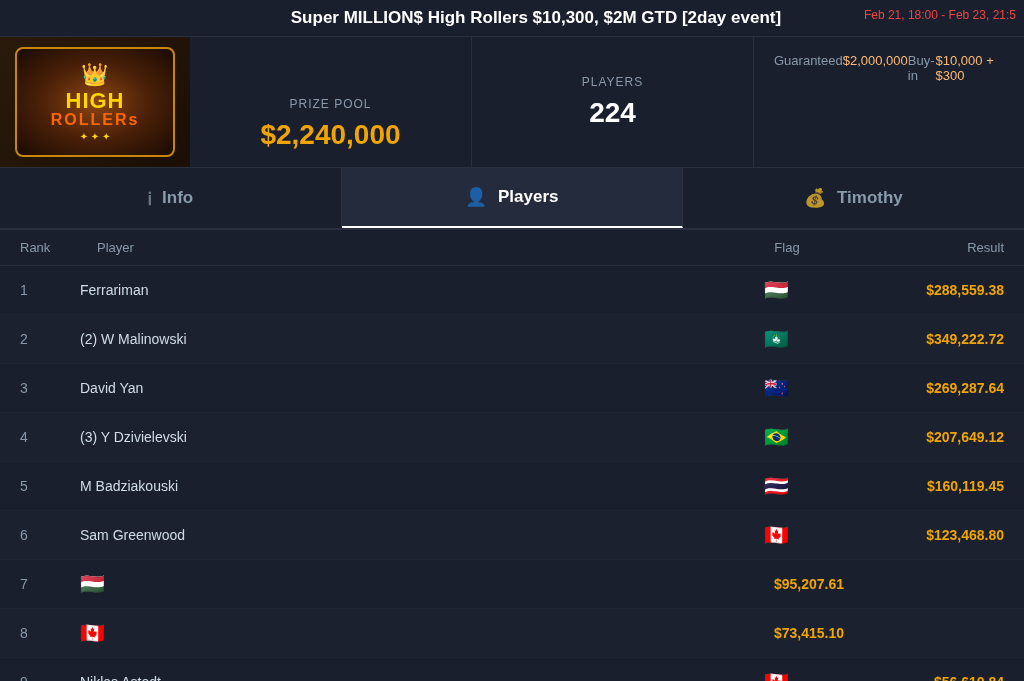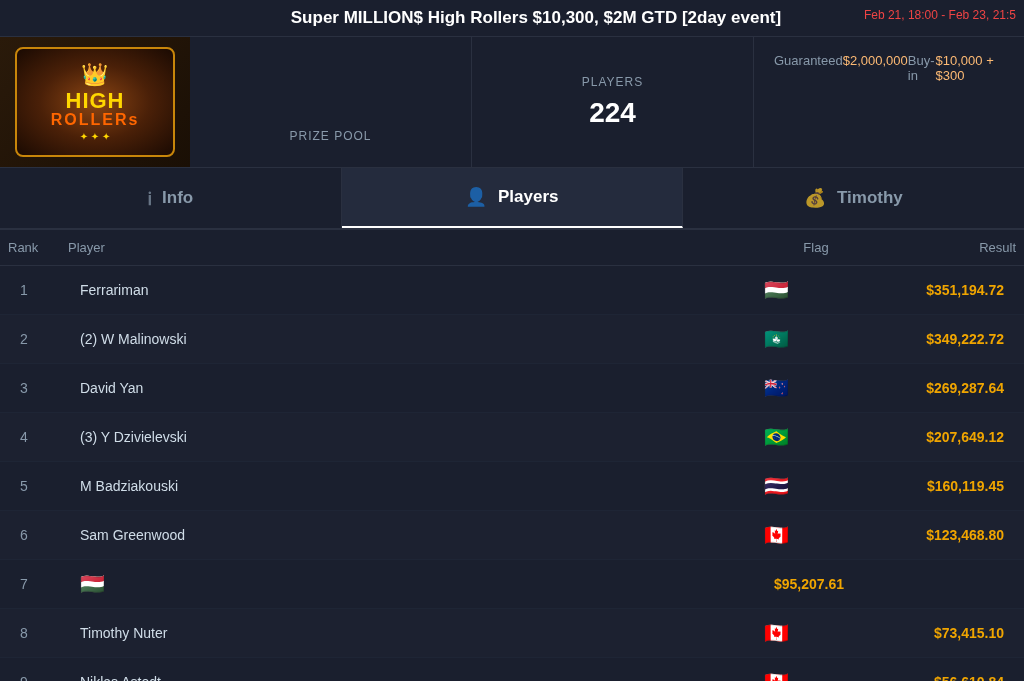--- a/index.html
+++ b/index.html
@@ -179,25 +179,26 @@
       opacity: 0.7;
     }
 
     
     .table-container {
       background: #1a1f2e;
     }
     .table-header {
       display: grid;
       grid-template-columns: 60px 1fr 80px 160px;
-      padding: 10px 8px;
+      padding: 10px 20px;
       border-bottom: 1px solid #2a3040;
       font-size: 13px;
       color: #8899aa;
       font-weight: 500;
+      gap: 17px;
     }
     .table-row {
       display: grid;
       grid-template-columns: 60px 1fr 80px 160px;
       padding: 12px 20px;
       border-bottom: 1px solid #1e2535;
       font-size: 14px;
       align-items: center;
       background: #1a1f2e;
       transition: background 0.15s;
@@ -246,20 +247,21 @@
     <div class="logo-box">
       <div class="logo-crown">👑</div>
       <div class="logo-text-high">HIGH</div>
       <div class="logo-text-rollers">ROLLERs</div>
       <div class="logo-decoration">✦ ✦ ✦</div>
     </div>
   </div>
 
   <div class="prize-section">
     <div class="section-label">Prize Pool</div>
+    <div class="prize-amount">$2,240,000</div>
   </div>
 
   <div class="players-section">
     <div class="section-label">Players</div>
     <div class="players-count">224</div>
   </div>
 
   <div class="details-section">
     <div class="detail-row">
       <span class="detail-key">Guaranteed</span>
@@ -295,21 +297,21 @@
     <div class="col-result">Result</div>
   </div>
 
   <div id="table-body">
       <div class="table-row">
     <div class="rank-cell col-rank">1</div>
     <div class="player-cell col-player">Ferrariman</div>
     <div class="flag-cell col-flag">
           <span class="flag-emoji">🇭🇺</span>
         </div>
-    <div class="result-cell col-result">$351,194.72</div>
+    <div class="result-cell col-result">$288,559.38</div>
   </div>
       <div class="table-row">
     <div class="rank-cell col-rank">2</div>
     <div class="player-cell col-player">(2) W Malinowski</div>
     <div class="flag-cell col-flag">
           <span class="flag-emoji">🇲🇴</span>
         </div>
     <div class="result-cell col-result">$349,222.72</div>
   </div>
       <div class="table-row">
@@ -346,21 +348,20 @@
   </div>
       <div class="table-row">
     <div class="rank-cell col-rank">7</div>
     <div class="flag-cell col-flag">
           <span class="flag-emoji">🇭🇺</span>
         </div>
     <div class="result-cell col-result">$95,207.61</div>
   </div>
       <div class="table-row">
     <div class="rank-cell col-rank">8</div>
-    <div class="player-cell col-player">Timothy Nuter</div>
     <div class="flag-cell col-flag">
           <span class="flag-emoji">🇨🇦</span>
         </div>
     <div class="result-cell col-result">$73,415.10</div>
   </div>
       <div class="table-row">
     <div class="rank-cell col-rank">9</div>
     <div class="player-cell col-player">Niklas Astedt</div>
     <div class="flag-cell col-flag">
           <span class="flag-emoji">🇨🇦</span>

